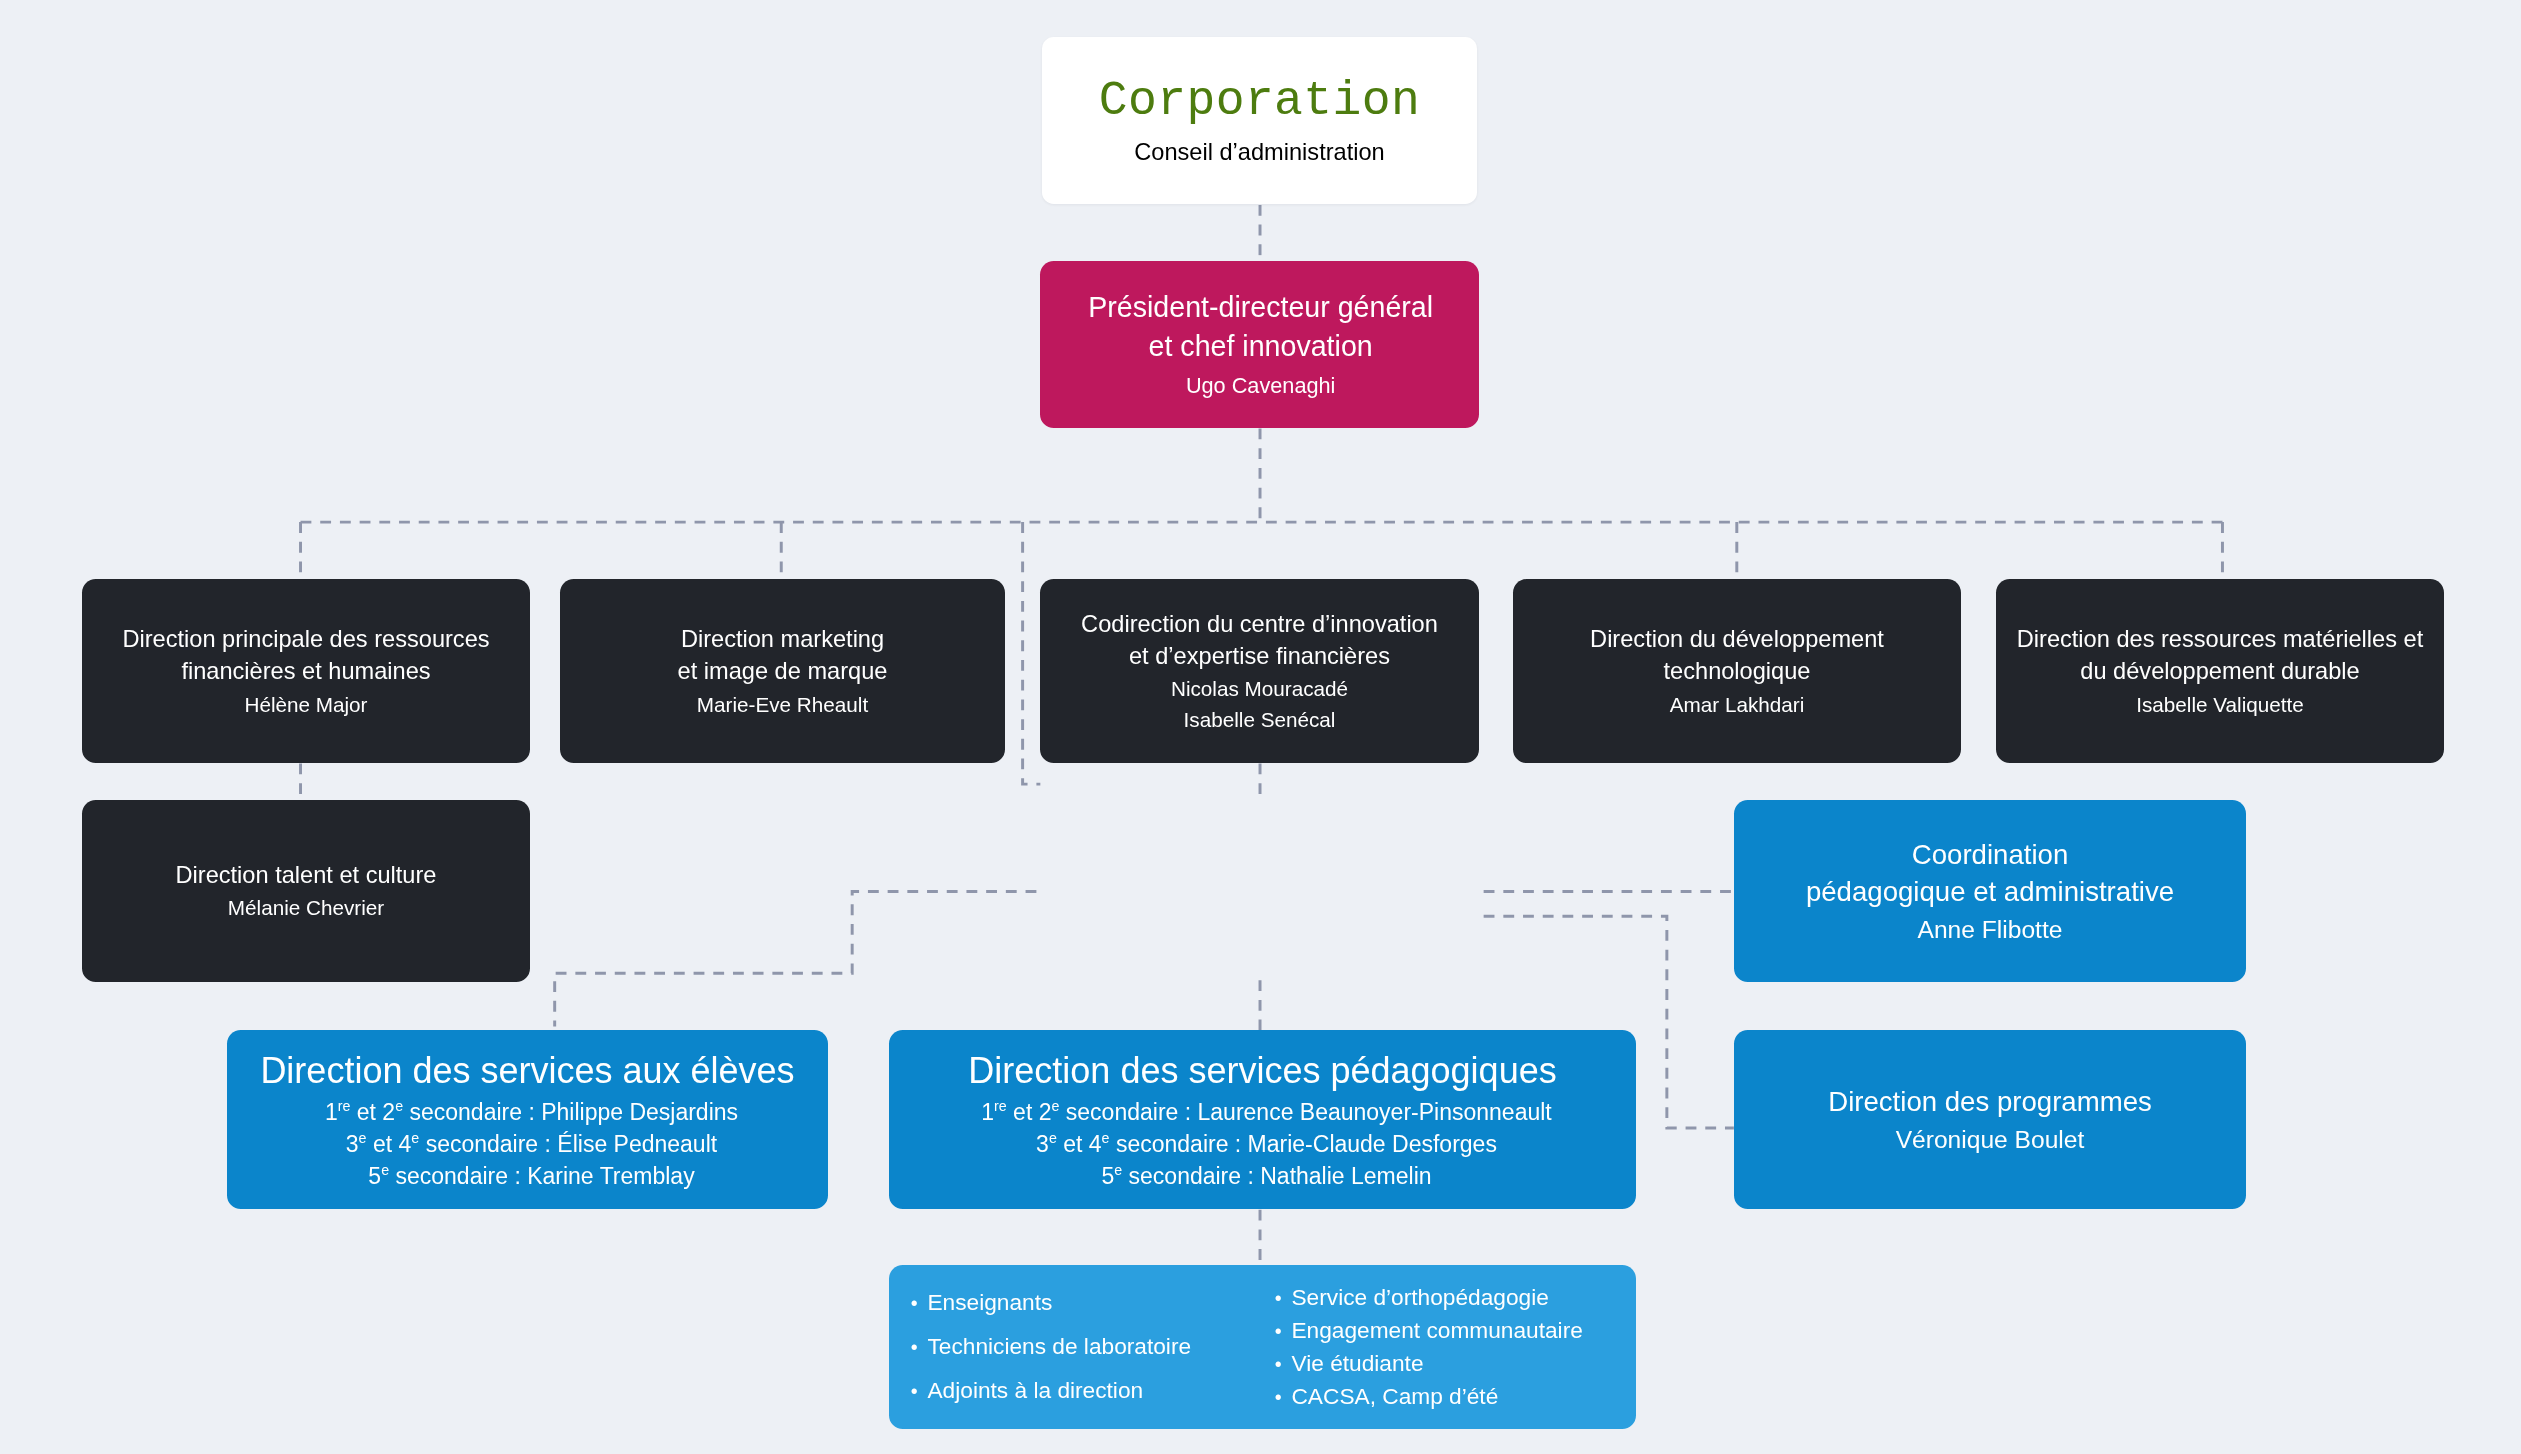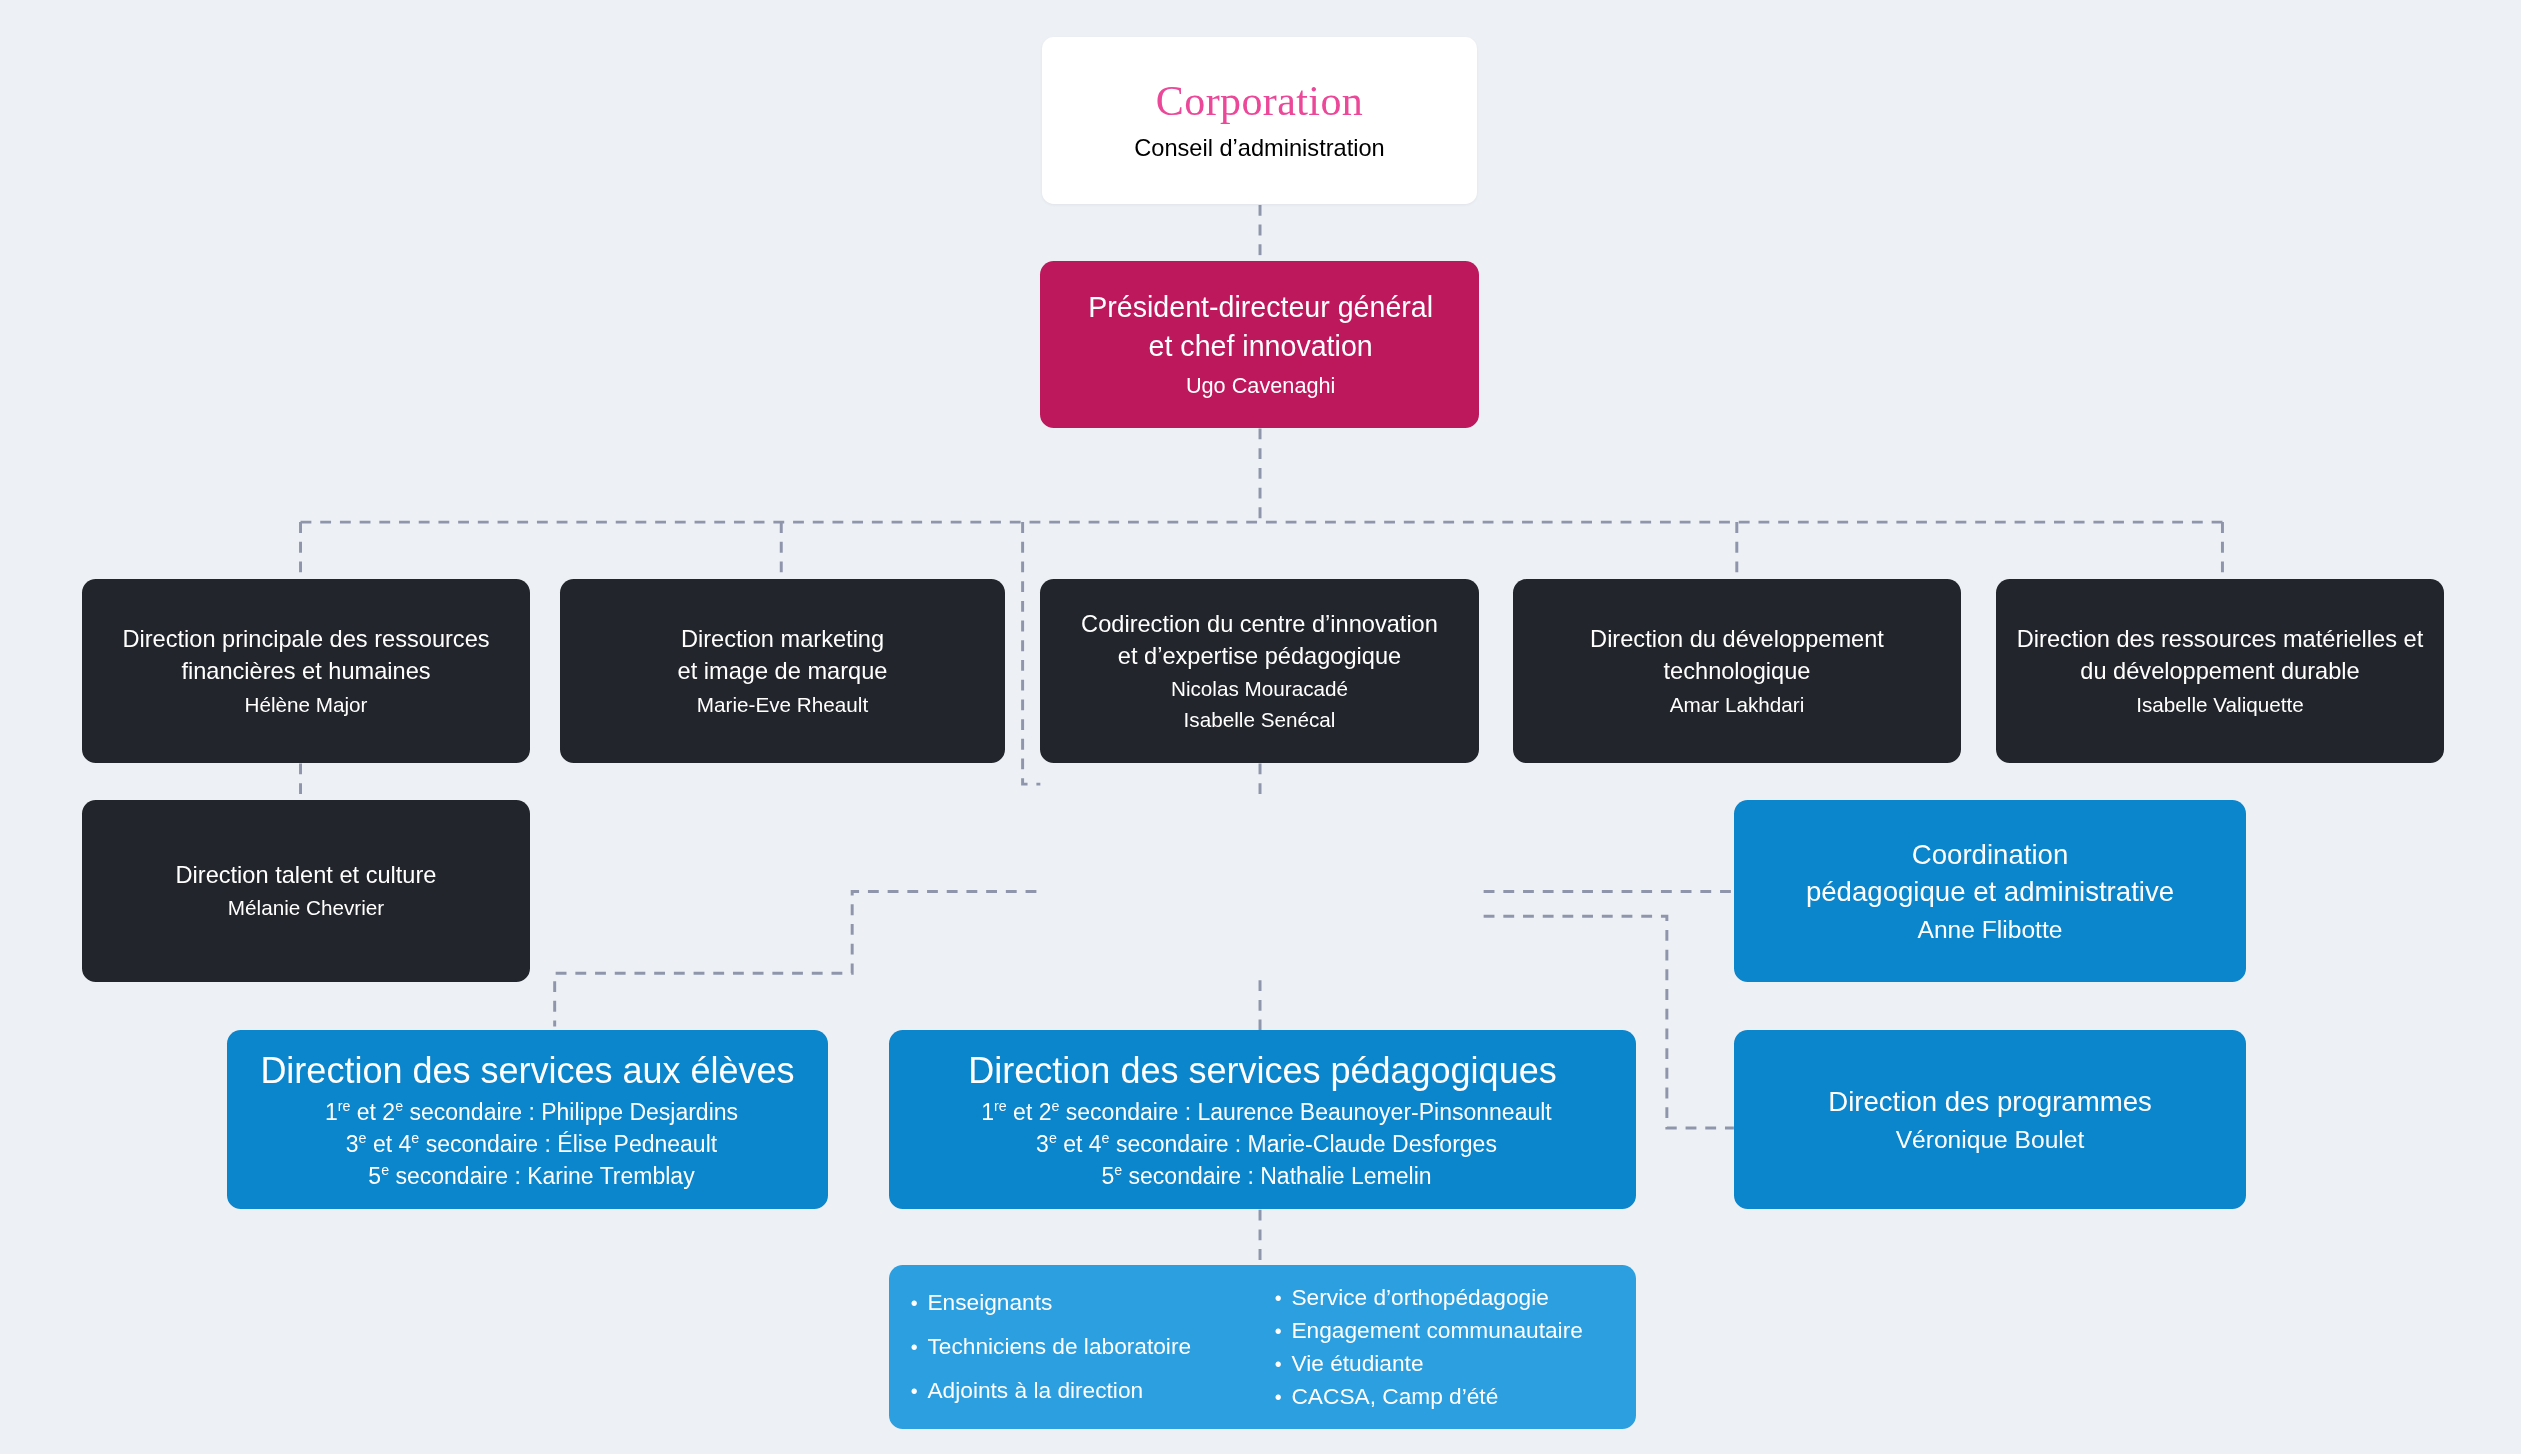--- a/index.html
+++ b/index.html
@@ -29,22 +29,22 @@
   .node .title{display:block;}
   .node .sub{display:block;}
 
   
   .card-white{
     background:#ffffff;
     border-radius:11.8px;
     box-shadow:0 1px 3px rgba(16,24,40,.06);
   }
   .card-white .title{
-    font-family:Liberation Serif, serif;
-    font-size:42px;color:#ec4899;letter-spacing:0.4px;font-weight:400;
+    font-family:Liberation Mono, monospace;
+    font-size:48px;color:#4d7c0f;letter-spacing:0.4px;font-weight:400;
     line-height:1.18;
   }
   .card-white .sub{font-size:23.6px;color:#000000;margin-top:5.9px;}
 
   
   .card-grey{background:#be185d;color:#ffffff;padding-left:20px;}
   .card-grey .title{font-size:28.6px;font-weight:400;}
   .card-grey .sub{font-size:21.7px;margin-top:4.9px;}
 
   
@@ -133,21 +133,21 @@
   </div>
 
   <div class="node card-dark" style="left:560px;top:579px;width:445px;height:184px;">
     <span class="title">Direction marketing</span>
     <span class="title">et image de marque</span>
     <span class="sub">Marie-Eve Rheault</span>
   </div>
 
   <div class="node card-dark" style="left:1040px;top:579px;width:439px;height:184px;">
     <span class="title">Codirection du centre d’innovation</span>
-    <span class="title">et d’expertise pédagogique</span>
+    <span class="title">et d’expertise financières</span>
     <span class="sub">Nicolas Mouracadé</span>
     <span class="sub">Isabelle Senécal</span>
   </div>
 
   <div class="node card-dark" style="left:1513px;top:579px;width:448px;height:184px;">
     <span class="title">Direction du développement</span>
     <span class="title">technologique</span>
     <span class="sub">Amar Lakhdari</span>
   </div>
 

